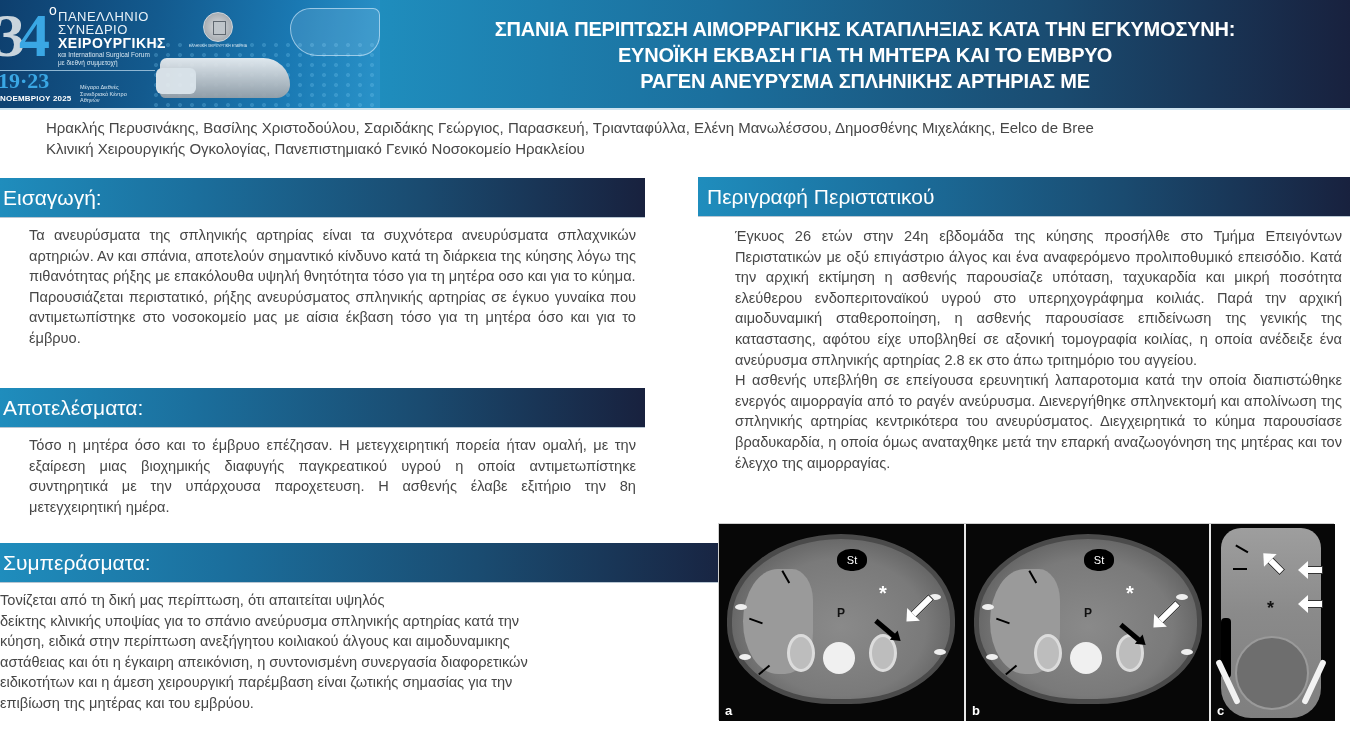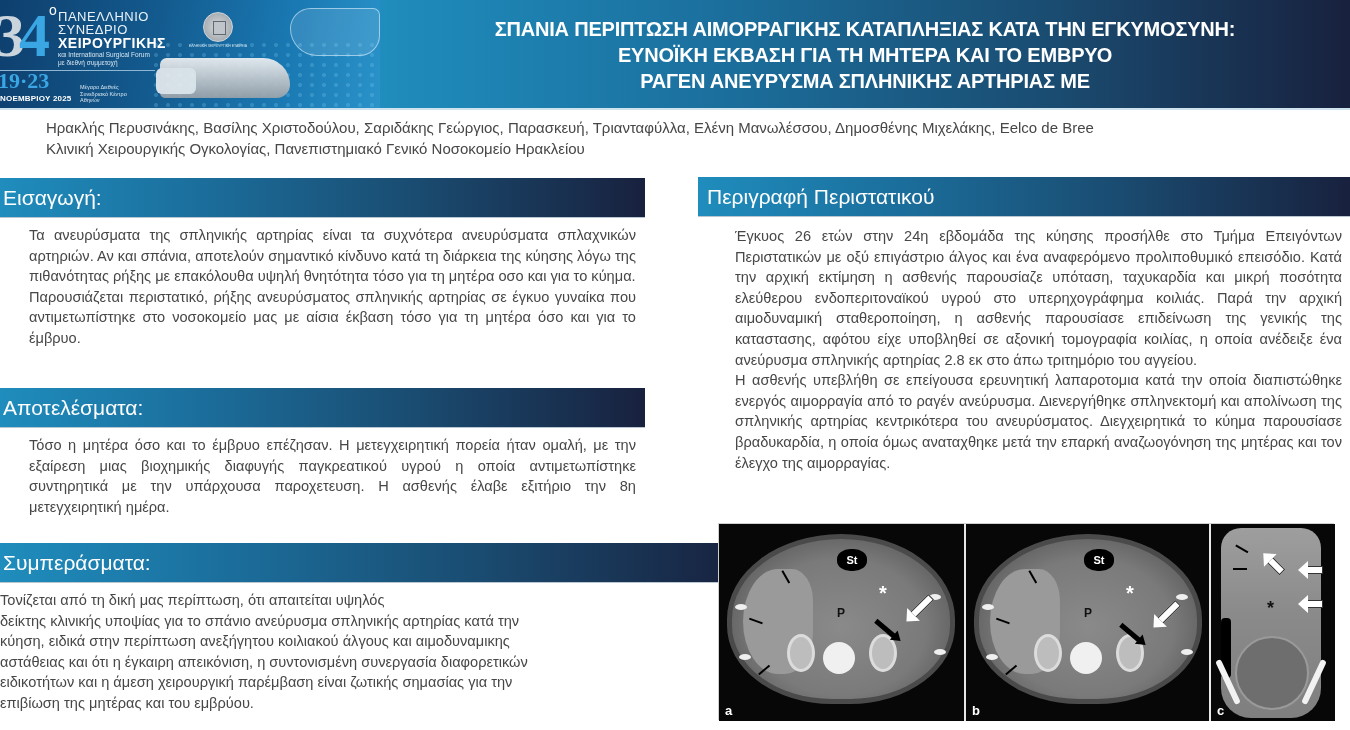--- a/index.html
+++ b/index.html
@@ -84,21 +84,21 @@
   .panel { position: absolute; top: 0; height: 197px; background: #070707; overflow: hidden; border-right: 2px solid #e8e8e8; }
   .panel.a { left: 0; width: 247px; }
   .panel.b { left: 247px; width: 245px; }
   .panel.c { left: 492px; width: 124px; border-right: none; }
   .body-oval {
     position: absolute; left: 8px; top: 10px; width: 228px; height: 170px; border-radius: 50% 50% 46% 46%;
     background: radial-gradient(ellipse at 50% 55%, #8a8a8a 0%, #7a7a7a 55%, #5e5e5e 80%, #3a3a3a 100%);
     border: 5px solid #4a4a4a;
   }
   .liver { position: absolute; left: 24px; top: 45px; width: 70px; height: 105px; border-radius: 50% 30% 40% 50%; background: #9a9a9a; }
-  .stomach { position: absolute; left: 118px; top: 25px; width: 30px; height: 22px; border-radius: 45%; background: #000; color: #fff; font-size: 11px; font-weight: bold; line-height: 22px; text-align: center; }
+  .stomach { position: absolute; left: 118px; top: 25px; width: 30px; height: 22px; border-radius: 45%; background: #000; color: #fff; font-size: 11px; font-weight: normal; line-height: 22px; text-align: center; }
   .spine { position: absolute; left: 104px; top: 118px; width: 32px; height: 32px; border-radius: 50%; background: #f0f0f0; }
   .kidney { position: absolute; top: 110px; width: 28px; height: 38px; border-radius: 50%; background: #bdbdbd; border: 3px solid #dcdcdc; }
   .kidney.l { left: 68px; } .kidney.r { left: 150px; }
   .rib { position: absolute; width: 12px; height: 6px; border-radius: 50%; background: #efefef; }
   .lbl { position: absolute; color: #fff; font-weight: bold; }
   .lbl-p { left: 118px; top: 82px; font-size: 12px; color: #111; }
   .lbl-star { left: 160px; top: 58px; font-size: 20px; }
   .panel-letter { position: absolute; left: 6px; bottom: 3px; color: #fff; font-size: 13px; font-weight: bold; }
   .arrow-w { position: absolute; width: 26px; height: 8px; background: #ffffff; border: 1px solid #333; transform: rotate(-45deg); }
   .arrow-w::after { content: ""; position: absolute; left: -10px; top: -6px; border-right: 10px solid #fff; border-top: 9px solid transparent; border-bottom: 9px solid transparent; }

